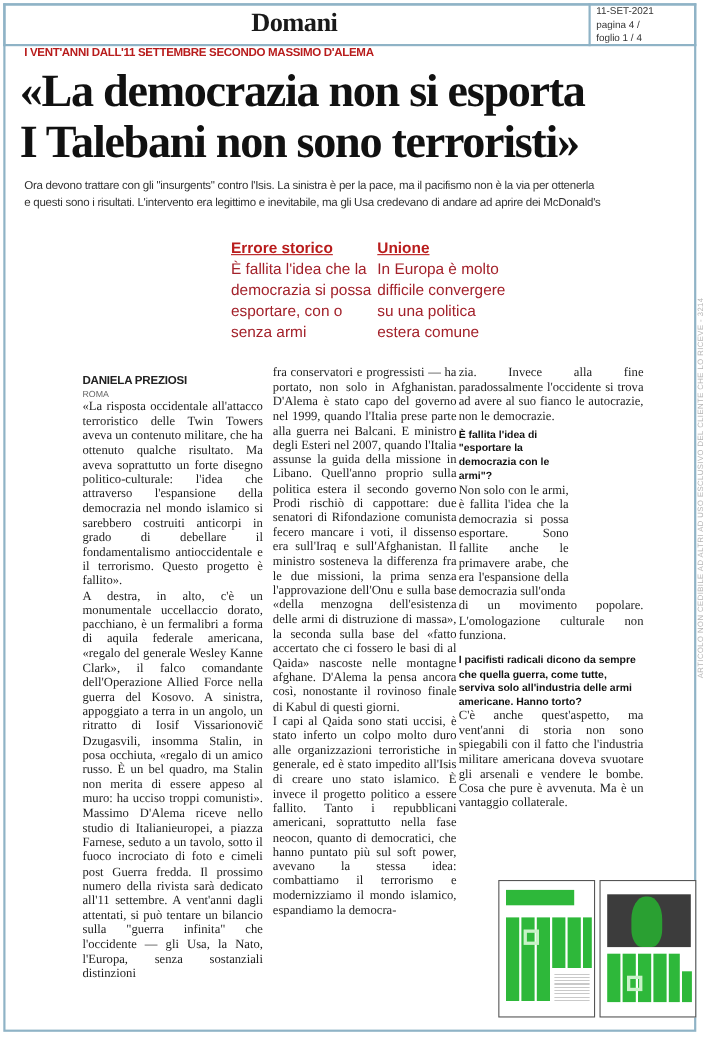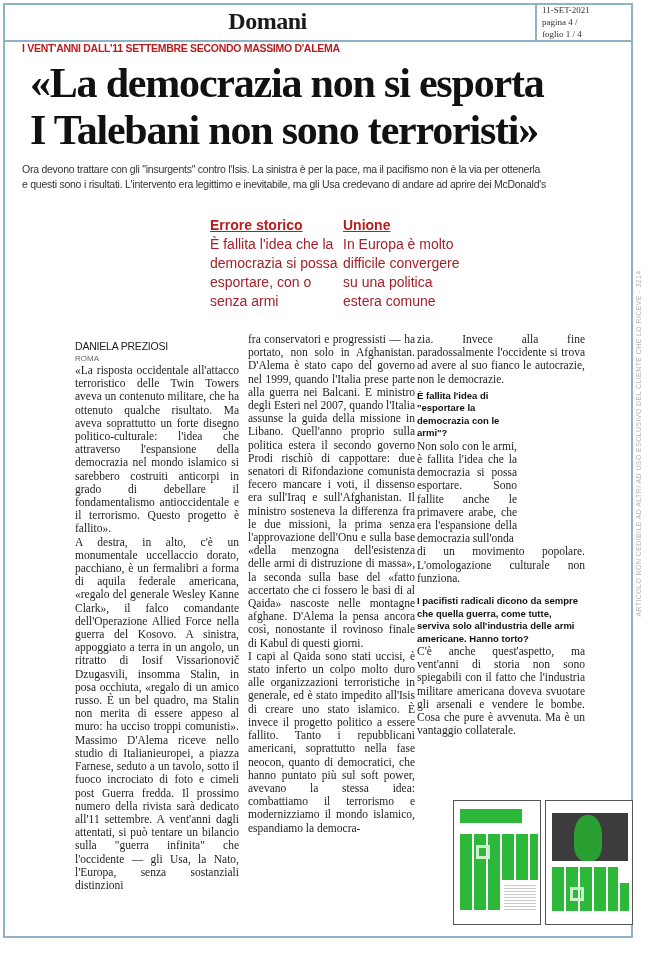--- a/index.html
+++ b/index.html
@@ -1,34 +1,34 @@
 <!DOCTYPE html>
 <html><head>
 <meta charset="utf-8">
 <style>
   html, body { margin:0; padding:0; background:#ffffff; }
   body { width:655px; height:960px; position:relative; overflow:hidden; font-family:"Liberation Serif", serif; color:#1a1a1a; }
   .frame { position:absolute; left:3px; top:3px; width:630px; height:935px; border:2px solid #8fb3c6; box-sizing:border-box; background:#fff; }
   .header { position:absolute; left:3px; top:3px; width:630px; height:39px; border:2px solid #8fb3c6; border-bottom:none; box-sizing:border-box; }
   .header-divider { position:absolute; left:3px; top:40px; width:630px; height:2px; background:#8fb3c6; }
   .masthead { position:absolute; left:0; top:8px; width:535px; text-align:center; font-family:"Liberation Serif", serif; font-size:24px; font-weight:bold; color:#1a1a1a; letter-spacing:-0.5px; }
-  .meta-box { position:absolute; left:535px; top:3px; width:98px; height:39px; border-left:2px solid #8fb3c6; box-sizing:border-box; padding:1px 0 16px 5px; font-family:Liberation Serif, serif; font-size:9px; line-height:12px; color:#333; }
+  .meta-box { position:absolute; left:535px; top:3px; width:98px; height:39px; border-left:2px solid #8fb3c6; box-sizing:border-box; padding:1px 0 16px 5px; font-family:Liberation Sans, sans-serif; font-size:9px; line-height:12px; color:#333; }
   .kicker { position:absolute; left:22px; top:42px; font-family:"Liberation Sans", sans-serif; font-weight:bold; font-size:10.5px; color:#b81c1c; letter-spacing:-0.3px; text-transform:uppercase; }
-  .headline { position:absolute; left:30px; top:60px; width:600px; font-family:"Liberation Serif", serif; font-weight:bold; font-size:42px; line-height:47px; color:#111; letter-spacing:-1.2px; }
+  .headline { position:absolute; left:18px; top:60px; width:600px; font-family:"Liberation Serif", serif; font-weight:bold; font-size:42px; line-height:47px; color:#111; letter-spacing:-1.2px; }
   .subtitle { position:absolute; left:22px; top:162px; width:600px; font-family:"Liberation Sans", sans-serif; font-size:10.5px; line-height:15px; color:#333; letter-spacing:-0.25px; }
   .callout { position:absolute; top:216px; font-family:"Liberation Sans", sans-serif; font-size:14px; line-height:19px; color:#a3212a; }
   .callout .title { font-weight:bold; color:#b91c1c;text-decoration:underline; }
   .callout-1 { left:210px; width:130px; }
   .callout-2 { left:343px; width:120px; }
   .col { position:absolute; font-family:"Liberation Serif", serif; font-size:11.5px; line-height:13.2px; color:#1d1d1d; text-align:justify; }
   .col p { margin:0; }
   .col-1 { left:75px; top:340px; width:164px; }
   .col-2 { left:248px; top:333px; width:167px; }
   .col-3 { left:417px; top:333px; width:168px; }
-  .byline { font-family:"Liberation Sans", sans-serif; font-weight:normal; font-size:10.5px; letter-spacing:-0.2px; color:#222; line-height:13px; }
+  .byline { font-family:"Liberation Sans", sans-serif; font-weight:bold; font-size:10.5px; letter-spacing:-0.2px; color:#222; line-height:13px; }
   .dateline { font-family:"Liberation Sans", sans-serif; font-size:8px; color:#666; line-height:11px; }
   .qa { font-family:"Liberation Sans", sans-serif; font-weight:bold; font-size:9.5px; line-height:12.5px; color:#111; text-align:left; margin-top:10px !important; }
   .narrow { width:100px; }
   .watermark { position:absolute; left:628px; top:230px; width:24px; height:440px; }
   .watermark span { position:absolute; left:-210px; top:210px; width:440px; transform:rotate(-90deg); font-family:"Liberation Sans", sans-serif; font-size:7px; color:#b5b5b5; letter-spacing:0.4px; white-space:nowrap; text-align:center; }
   .thumbs { position:absolute; left:453px; top:800px; width:180px; height:125px; }
   .page-thumb { position:absolute; top:0; width:88px; height:125px; border:1px solid #555; background:#fff; box-sizing:border-box; }
   .pt-left { left:0; }
   .pt-right { left:92px; }
   .g { position:absolute; background:#2eb83a; }

